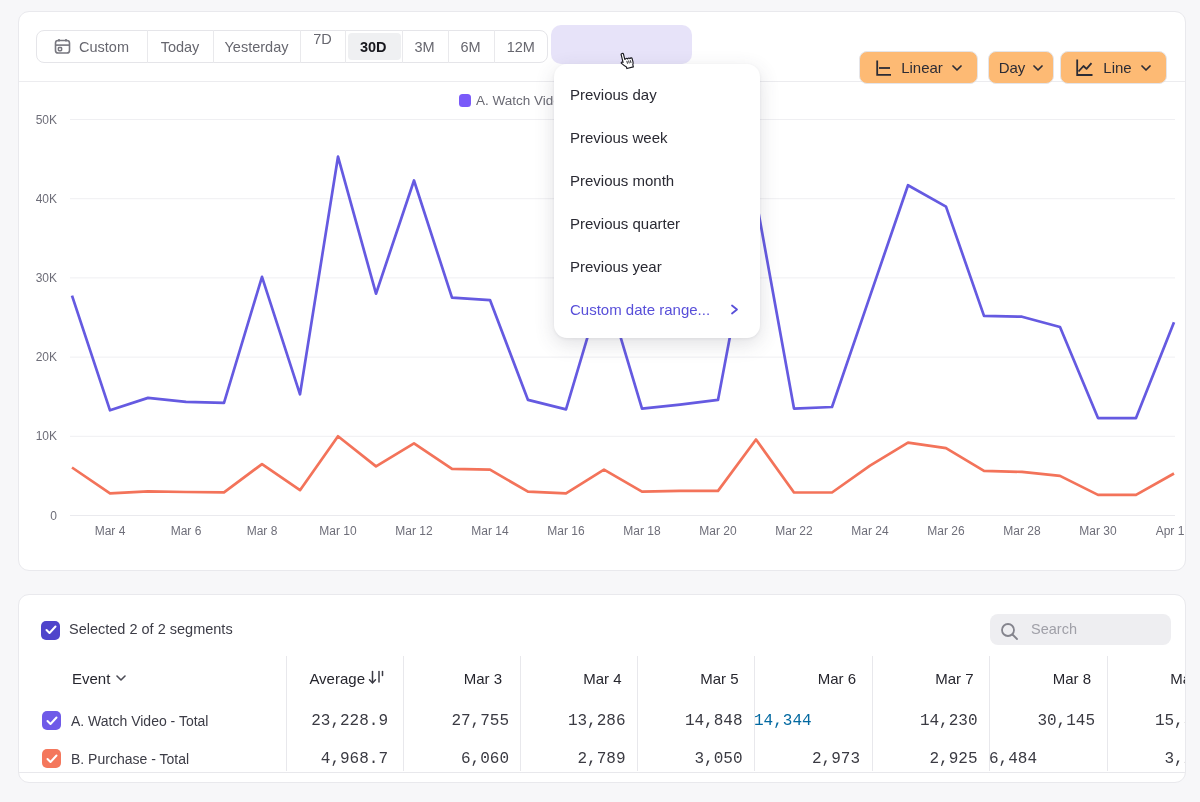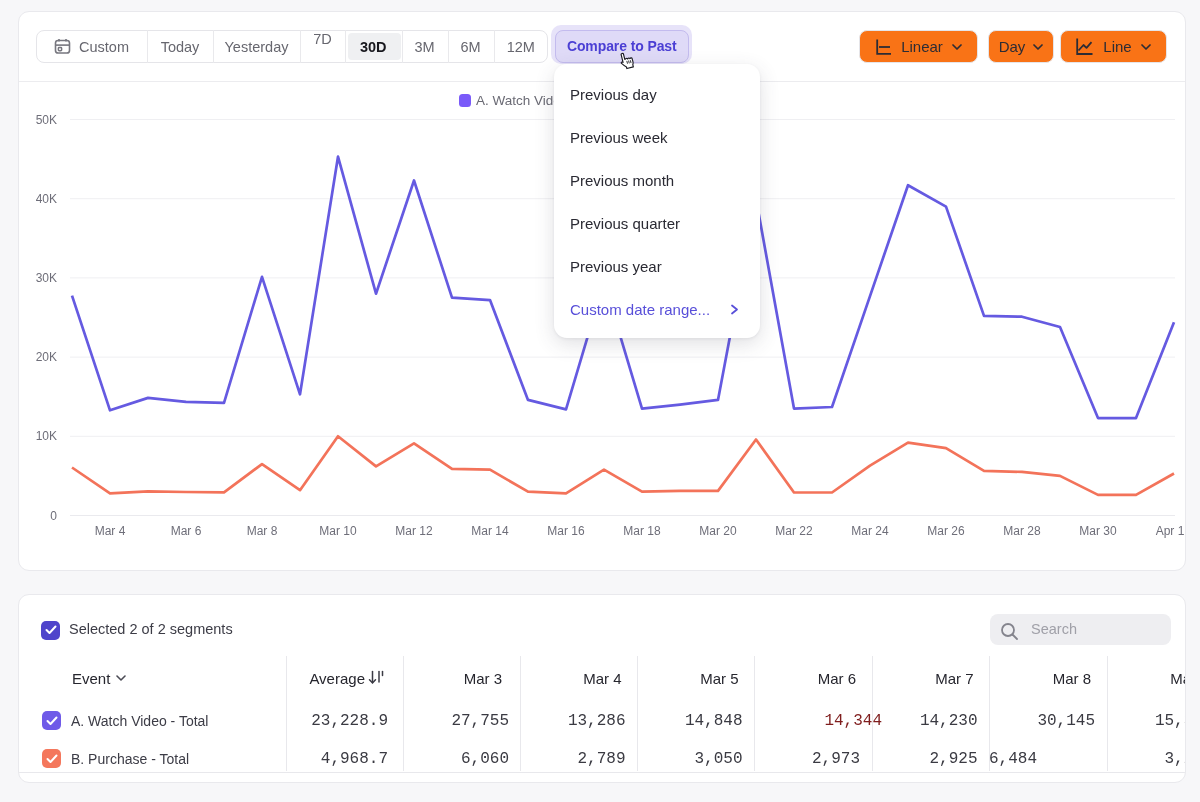--- a/index.html
+++ b/index.html
@@ -1,20 +1,20 @@
 <!DOCTYPE html>
 <html><head>
 <meta charset="utf-8">
 <style>
   html,body{margin:0;padding:0;}
   body{width:1200px;height:802px;background:#f7f7f9;font-family:"Liberation Sans",sans-serif;overflow:hidden;}
   #app{position:relative;width:1200px;height:802px;}
   .card{position:absolute;background:#fff;border:1px solid #e9e9ed;border-radius:11px;box-sizing:border-box;padding-left:8px;}
   .abs{position:absolute;box-sizing:border-box;}
-  .btn{position:absolute;box-sizing:border-box;background:#f97316;border:1px solid #e5e5e9;border-radius:8px;display:flex;align-items:center;justify-content:center;color:#2c2c35;font-size:15px;}
+  .btn{position:absolute;box-sizing:border-box;background:#fdba74;border:1px solid #e5e5e9;border-radius:8px;display:flex;align-items:center;justify-content:center;color:#2c2c35;font-size:15px;margin-top:21px;}
   .seg{position:absolute;box-sizing:border-box;display:flex;align-items:center;justify-content:center;color:#67676f;font-size:14.5px;}
   .menuitem{position:absolute;left:17px;font-size:15px;color:#2a2a33;}
 </style>
 </head>
 <body>
 <div id="app">
 
   <div class="card" style="left:18px;top:11px;width:1168px;height:560px;"></div>
 
   <svg class="abs" style="left:0;top:0;" width="1200" height="802" viewBox="0 0 1200 802">
@@ -80,21 +80,20 @@
   <div class="seg" style="left:493.5px;top:30px;width:54.5px;height:33px;">12M</div>
   <div class="abs" style="left:147px;top:30px;width:1px;height:33px;background:#e9e9ec;"></div>
   <div class="abs" style="left:213px;top:30px;width:1px;height:33px;background:#e9e9ec;"></div>
   <div class="abs" style="left:300px;top:30px;width:1px;height:33px;background:#e9e9ec;"></div>
   <div class="abs" style="left:345px;top:30px;width:1px;height:33px;background:#e9e9ec;"></div>
   <div class="abs" style="left:401.5px;top:30px;width:1px;height:33px;background:#e9e9ec;"></div>
   <div class="abs" style="left:447.5px;top:30px;width:1px;height:33px;background:#e9e9ec;"></div>
   <div class="abs" style="left:493.5px;top:30px;width:1px;height:33px;background:#e9e9ec;"></div>
 
   <div class="abs" style="left:551px;top:25px;width:141px;height:38.5px;background:#e7e3f9;border-radius:10px;"></div>
-  <div class="abs" style="left:554.5px;top:29.5px;width:134.5px;height:33px;background:#dfdaf7;border:1px solid #c3bbee;border-radius:8px;display:flex;align-items:center;justify-content:center;color:#4b3fd4;font-size:14px;letter-spacing:-0.1px;font-weight:bold;">Compare to Past</div>
 
   <div class="btn" style="left:859px;top:30px;width:119px;height:33px;">
     <svg width="17" height="18" viewBox="0 0 17 18" style="margin-right:9px;">
       <path d="M2.2 1.5 V15.8 H16" fill="none" stroke="#2c2c35" stroke-width="1.8"></path>
       <line x1="4" y1="9" x2="15" y2="9" stroke="#2c2c35" stroke-width="1.8"></line>
     </svg>
     Linear
     <svg width="10" height="6" viewBox="0 0 10 6" style="margin-left:9px;">
         <path d="M1 1 L5 5 L9 1" fill="none" stroke="#2c2c35" stroke-width="1.7" stroke-linecap="round" stroke-linejoin="round"></path>
       </svg>
@@ -180,21 +179,21 @@
 
     <div class="abs" style="left:23px;top:116px;width:19px;height:19px;border-radius:5px;background:#6f5ae8;"></div>
     <svg class="abs" style="left:26.5px;top:120.5px;" width="12" height="10" viewBox="0 0 12 10">
         <path d="M1.5 5 L4.5 8 L10.5 1.5" fill="none" stroke="#fff" stroke-width="2" stroke-linecap="round" stroke-linejoin="round"></path>
       </svg>
     <div class="abs" style="left:52px;top:118px;font-size:14px;color:#3c3c46;">A. Watch Video - Total</div>
     <div class="abs mono" style="left:267px;top:117px;width:102px;text-align:right;font-family:'Liberation Mono',monospace;font-size:16px;color:#3a3a42;">23,228.9</div>
     <div class="abs mono" style="left:384px;top:117px;width:106px;text-align:right;font-family:'Liberation Mono',monospace;font-size:16px;color:#3a3a42;">27,755</div>
     <div class="abs mono" style="left:500.5px;top:117px;width:106px;text-align:right;font-family:'Liberation Mono',monospace;font-size:16px;color:#3a3a42;">13,286</div>
     <div class="abs mono" style="left:617.5px;top:117px;width:106px;text-align:right;font-family:'Liberation Mono',monospace;font-size:16px;color:#3a3a42;">14,848</div>
-    <div class="abs mono" style="left:757px;top:117px;width:106px;text-align:right;font-family:'Liberation Mono',monospace;font-size:16px;color:#7f1d1d;">14,344</div>
+    <div class="abs mono" style="left:735px;top:117px;width:106px;font-family:'Liberation Mono',monospace;font-size:16px;color:#0369a1;">14,344</div>
     <div class="abs mono" style="left:852.5px;top:117px;width:106px;text-align:right;font-family:'Liberation Mono',monospace;font-size:16px;color:#3a3a42;">14,230</div>
     <div class="abs mono" style="left:970px;top:117px;width:106px;text-align:right;font-family:'Liberation Mono',monospace;font-size:16px;color:#3a3a42;">30,145</div>
     <div class="abs mono" style="left:1087.5px;top:117px;width:106px;text-align:right;font-family:'Liberation Mono',monospace;font-size:16px;color:#3a3a42;">15,309</div>
 
     <div class="abs" style="left:23px;top:154px;width:19px;height:19px;border-radius:5px;background:#f4775c;"></div>
     <svg class="abs" style="left:26.5px;top:158.5px;" width="12" height="10" viewBox="0 0 12 10">
         <path d="M1.5 5 L4.5 8 L10.5 1.5" fill="none" stroke="#fff" stroke-width="2" stroke-linecap="round" stroke-linejoin="round"></path>
       </svg>
     <div class="abs" style="left:52px;top:156px;font-size:14px;color:#3c3c46;">B. Purchase - Total</div>
     <div class="abs mono" style="left:267px;top:155px;width:102px;text-align:right;font-family:'Liberation Mono',monospace;font-size:16px;color:#3a3a42;">4,968.7</div>

